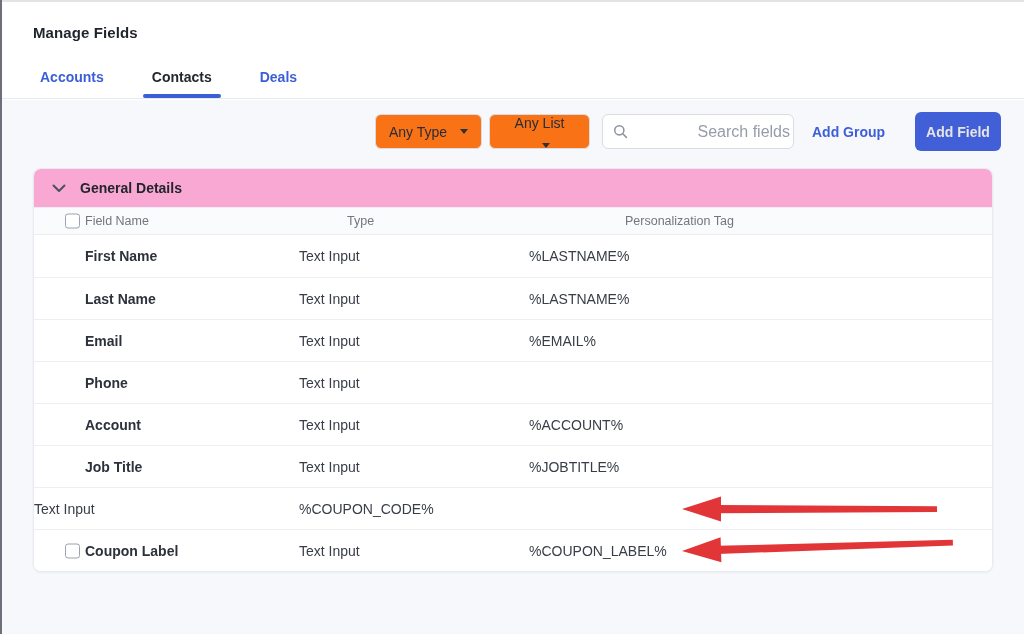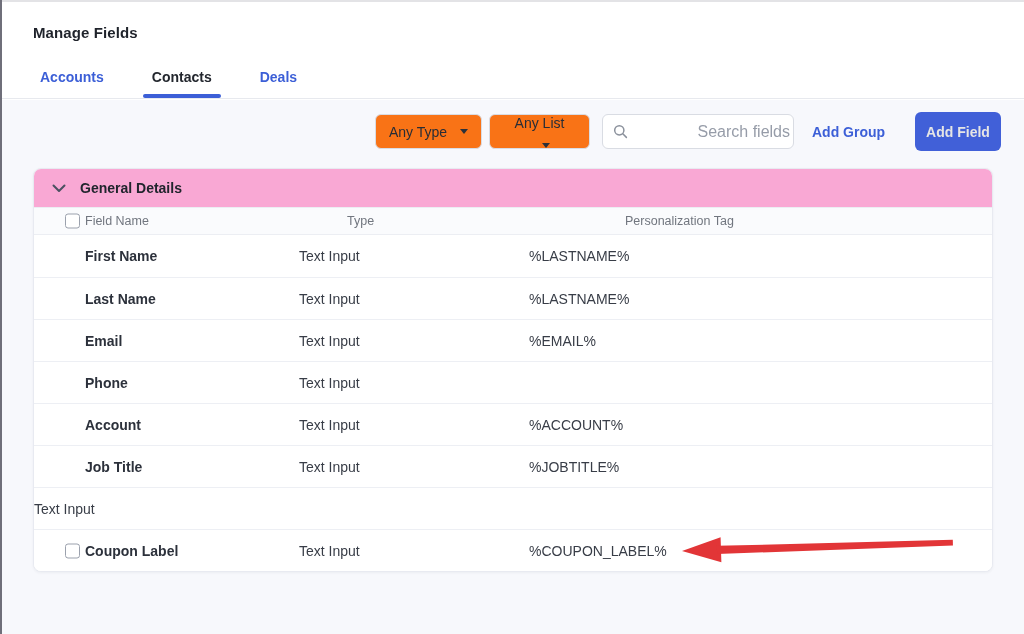--- a/index.html
+++ b/index.html
@@ -258,20 +258,27 @@
     </div>
     <div class="cell-type">Text Input</div>
     <div class="cell-tag">
       <span class="tag-text">%JOBTITLE%</span>
       
     </div>
   </div>
 
   <div class="row">
     <div class="cell-type">Text Input</div>
+    <div class="cell-tag">
+      <span class="tag-text">%COUPON_CODE%</span>
+      <svg class="arrow" width="258" height="30" viewBox="0 0 258 30" style="--tilt: 0deg;">
+              <polygon points="1,15 40,2.5 40,27.5" fill="#e23537"></polygon>
+              <polygon points="36,11 256,12.3 256,18 36,19.2" fill="#e23537"></polygon>
+            </svg>
+    </div>
   </div>
 
   <div class="row">
     <div class="cell-name">
       <span class="cbx"></span>
       <span class="label">Coupon Label</span>
     </div>
     <div class="cell-type">Text Input</div>
     <div class="cell-tag">
       <span class="tag-text">%COUPON_LABEL%</span>

